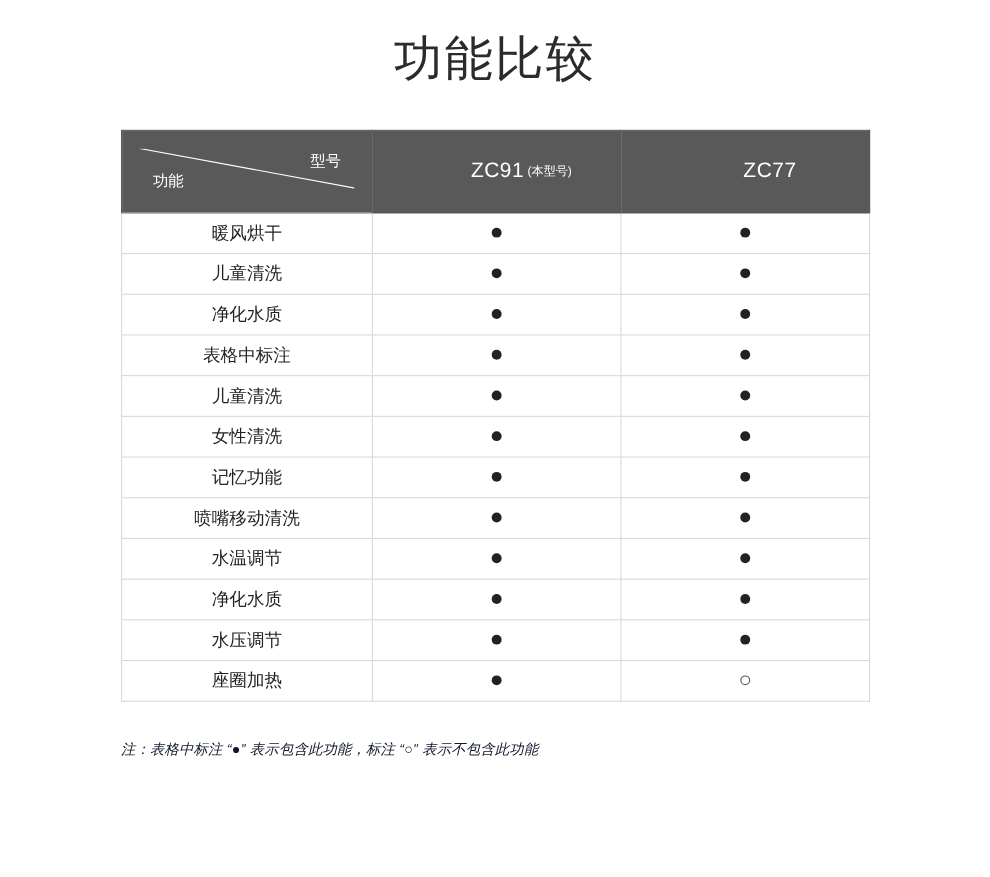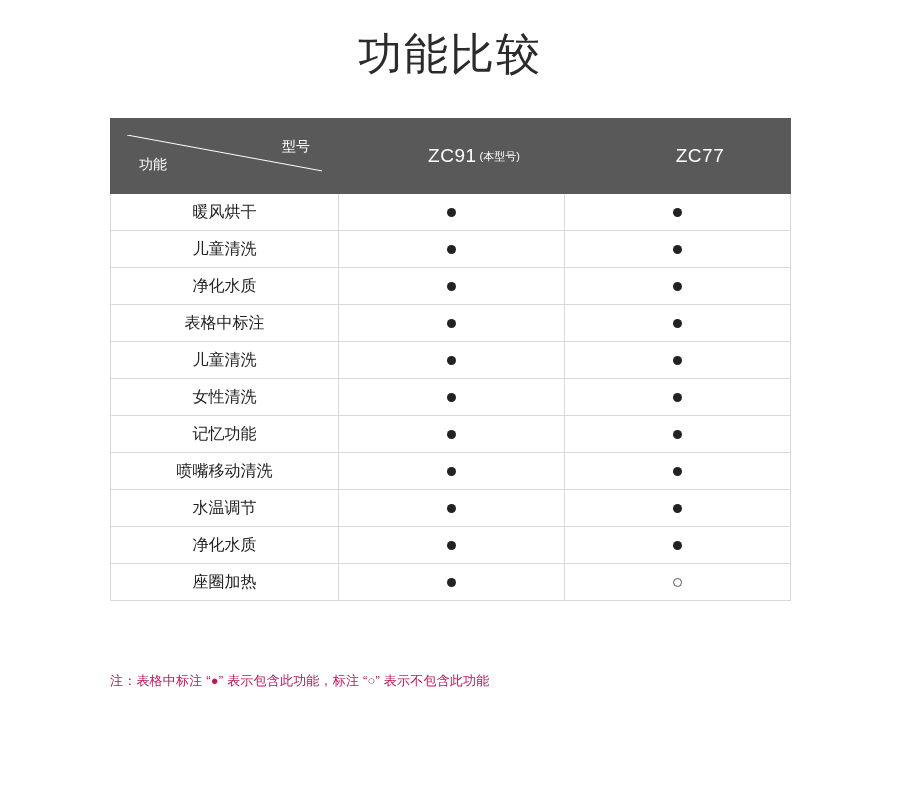--- a/index.html
+++ b/index.html
@@ -131,22 +131,23 @@
     background: transparent;
     border: 1px solid #555;
     box-sizing: border-box;
     vertical-align: middle;
   }
   .note {
     position: absolute;
     left: 110px;
     top: 672px;
     font-size: 13px;
-    color: #be185d;
+    color: #0f172a;
     letter-spacing: 0.2px;
+    font-style: italic;
   }
 </style>
 </head>
 <body>
 
 <div class="page">
 
   <h1 class="page-title">功能比较</h1>
 
   <div class="table-wrap">
@@ -222,20 +223,25 @@
           <td class="feature">水温调节</td>
           <td><span class="mark has"></span></td>
           <td><span class="mark has"></span></td>
         </tr>
         <tr>
           <td class="feature">净化水质</td>
           <td><span class="mark has"></span></td>
           <td><span class="mark has"></span></td>
         </tr>
         <tr>
+          <td class="feature">水压调节</td>
+          <td><span class="mark has"></span></td>
+          <td><span class="mark has"></span></td>
+        </tr>
+        <tr>
           <td class="feature">座圈加热</td>
           <td><span class="mark has"></span></td>
           <td><span class="mark no"></span></td>
         </tr>
       </tbody>
     </table>
   </div>
 
   <div class="note">注：表格中标注 “●” 表示包含此功能，标注 “○” 表示不包含此功能</div>
 

